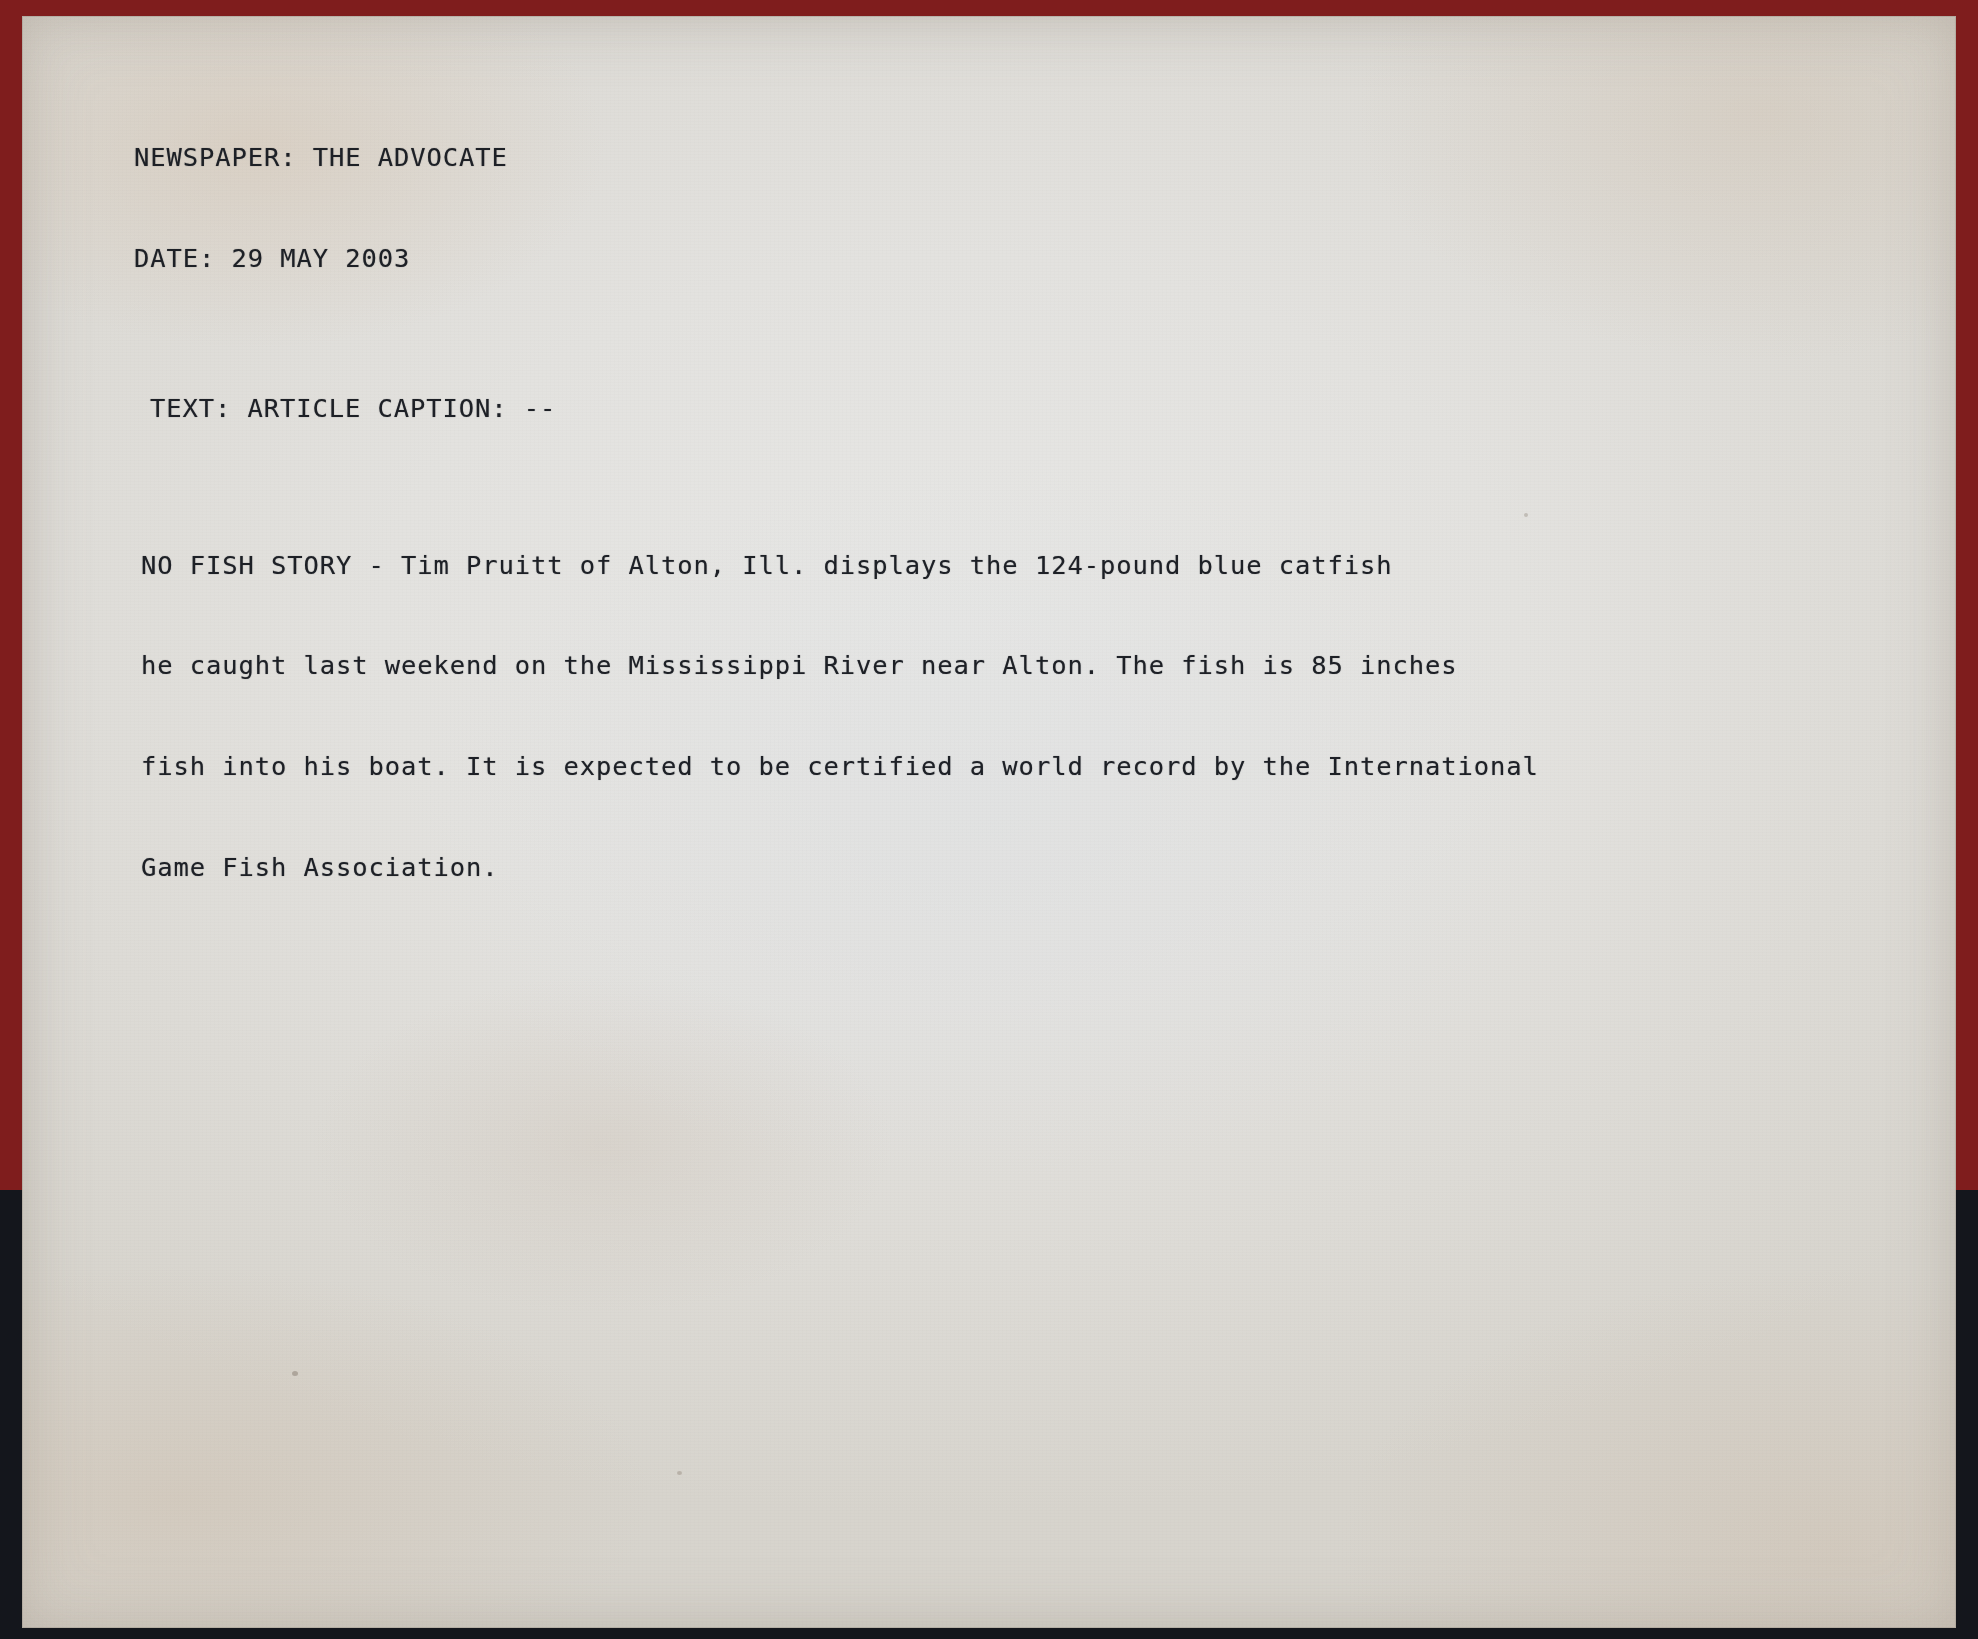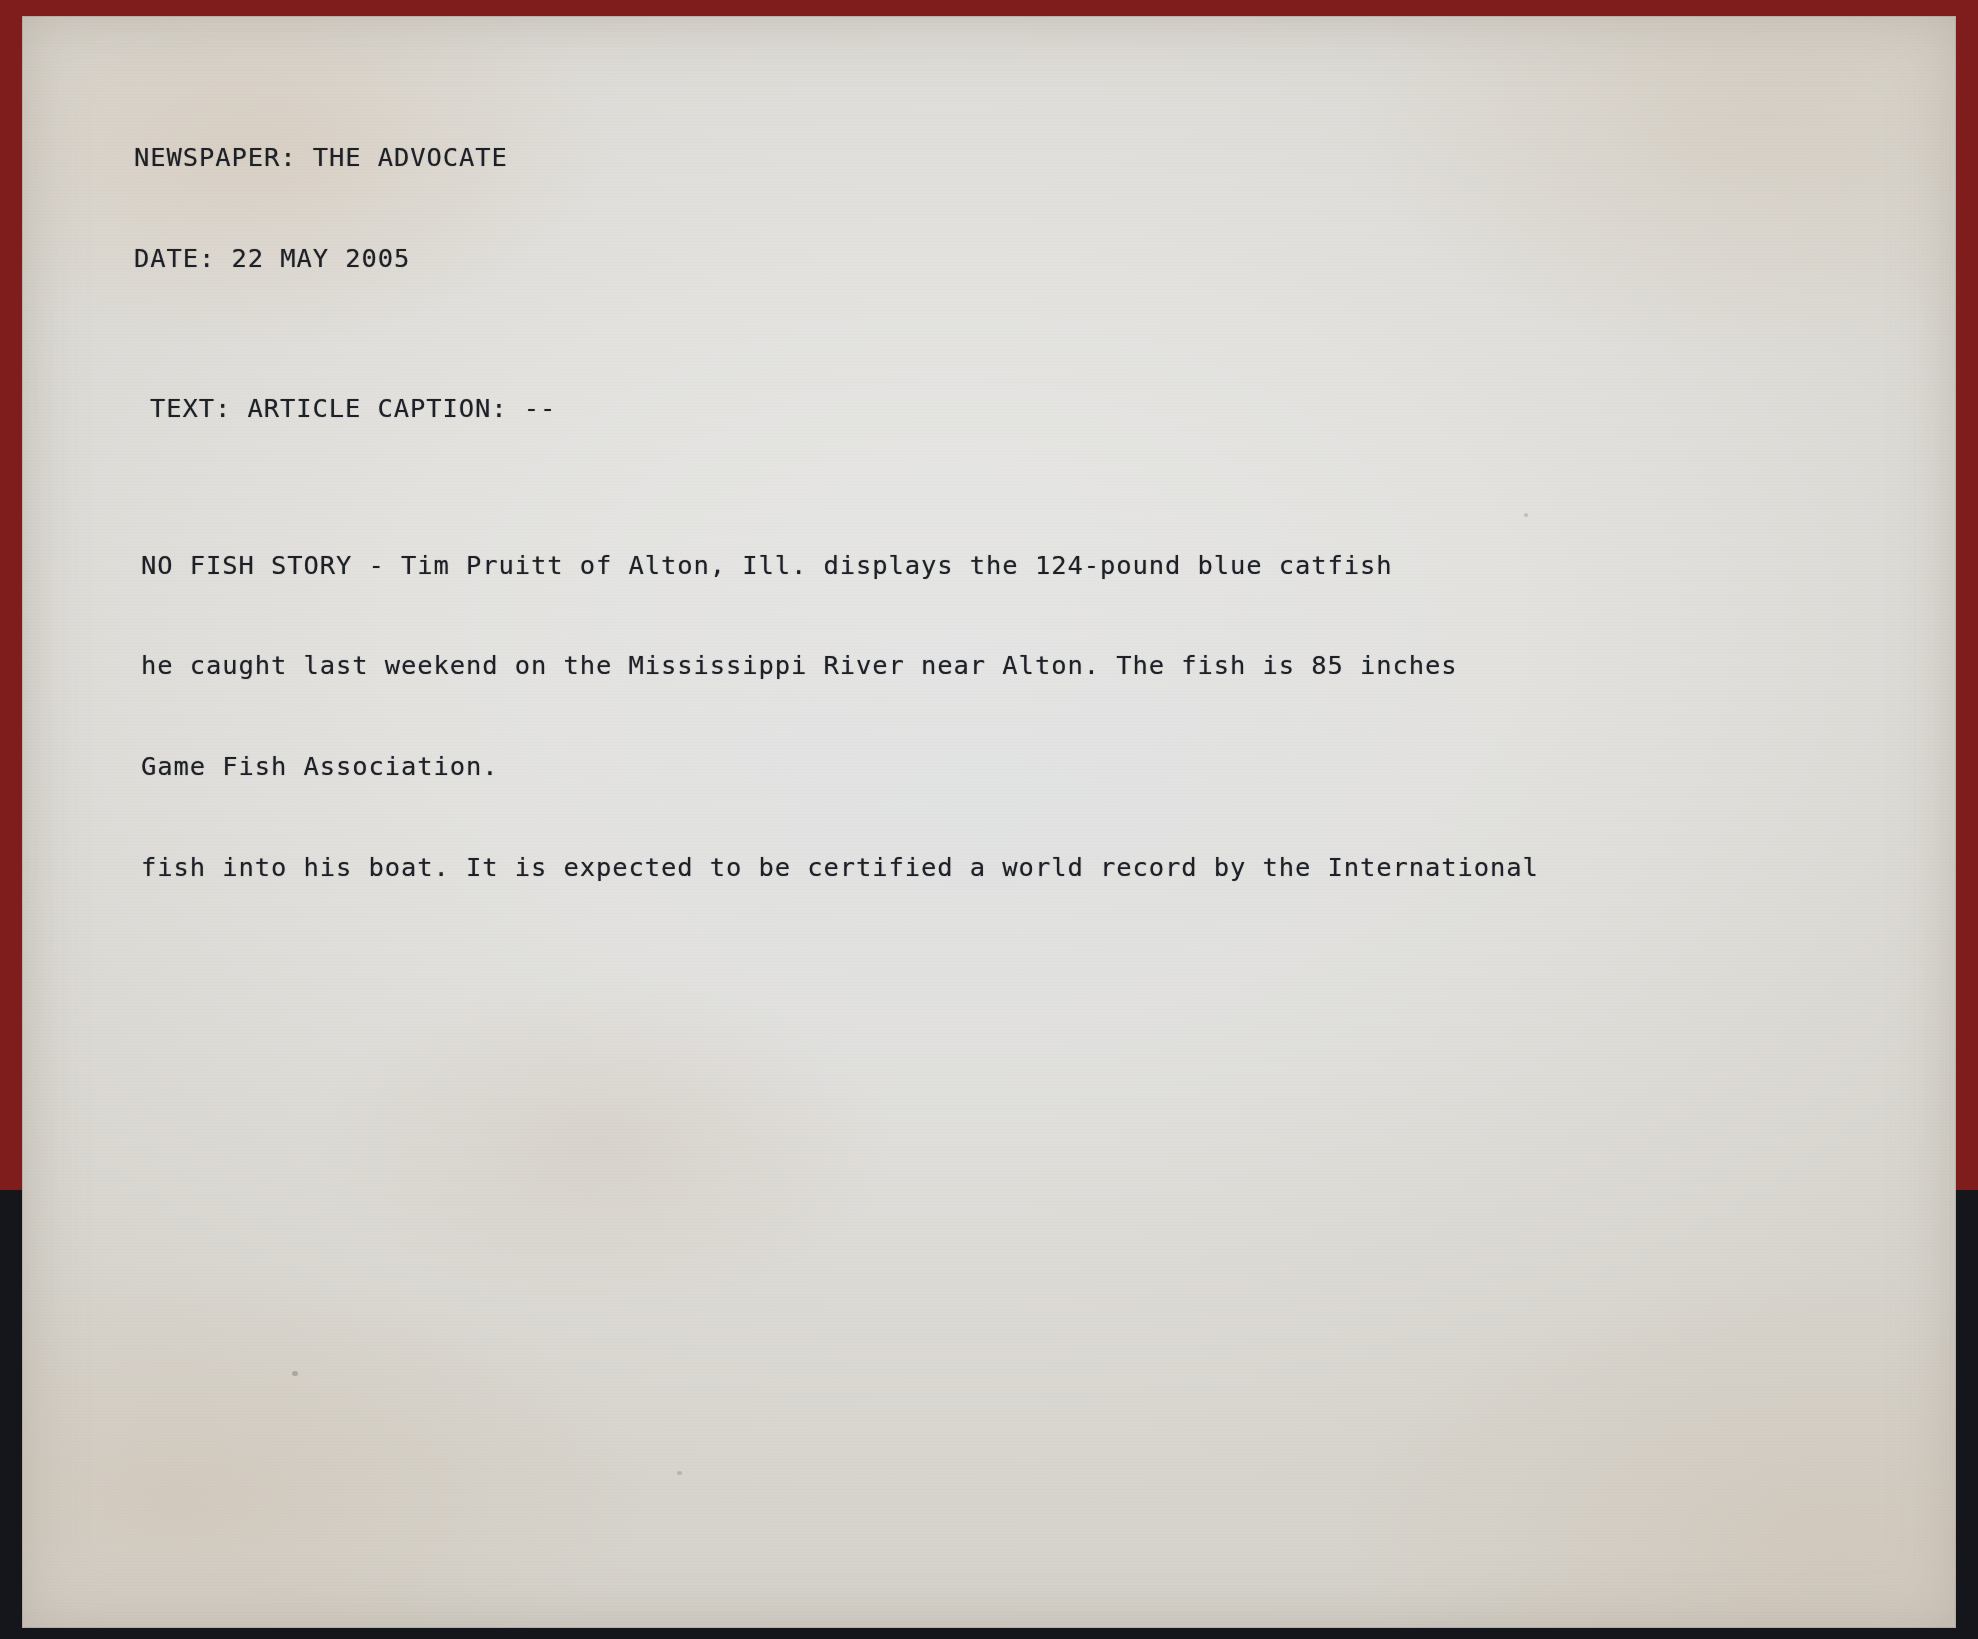--- a/index.html
+++ b/index.html
@@ -116,33 +116,33 @@
   <div class="paper">
 
     <div class="speck s1"></div>
     <div class="speck s2"></div>
     <div class="speck s3"></div>
 
     <div class="content">
 
       <div class="typed header-block">
         <div>NEWSPAPER: THE ADVOCATE</div>
-        <div>DATE: 22 MAY 2005</div>
+        <div>DATE: 29 MAY 2003</div>
       </div>
 
       <div class="spacer-1"></div>
 
       <div class="typed caption-line">TEXT: ARTICLE CAPTION: --</div>
 
       <div class="spacer-2"></div>
 
       <div class="typed body-block">
         <div>NO FISH STORY - Tim Pruitt of Alton, Ill. displays the 124-pound blue catfish</div>
         <div>he caught last weekend on the Mississippi River near Alton. The fish is 85 inches</div>
+        <div>fish into his boat. It is expected to be certified a world record by the International</div>
         <div>Game Fish Association.</div>
-        <div>fish into his boat. It is expected to be certified a world record by the International</div>
       </div>
 
     </div>
 
     <div class="edge-shade"></div>
   </div>
 </div>
 
 </body></html>

